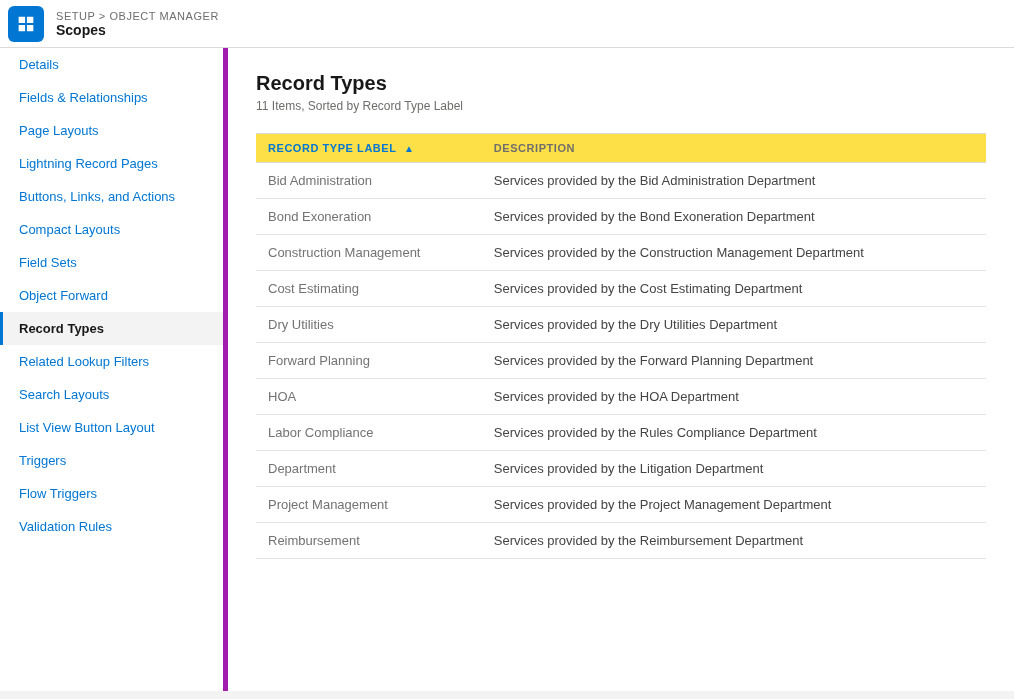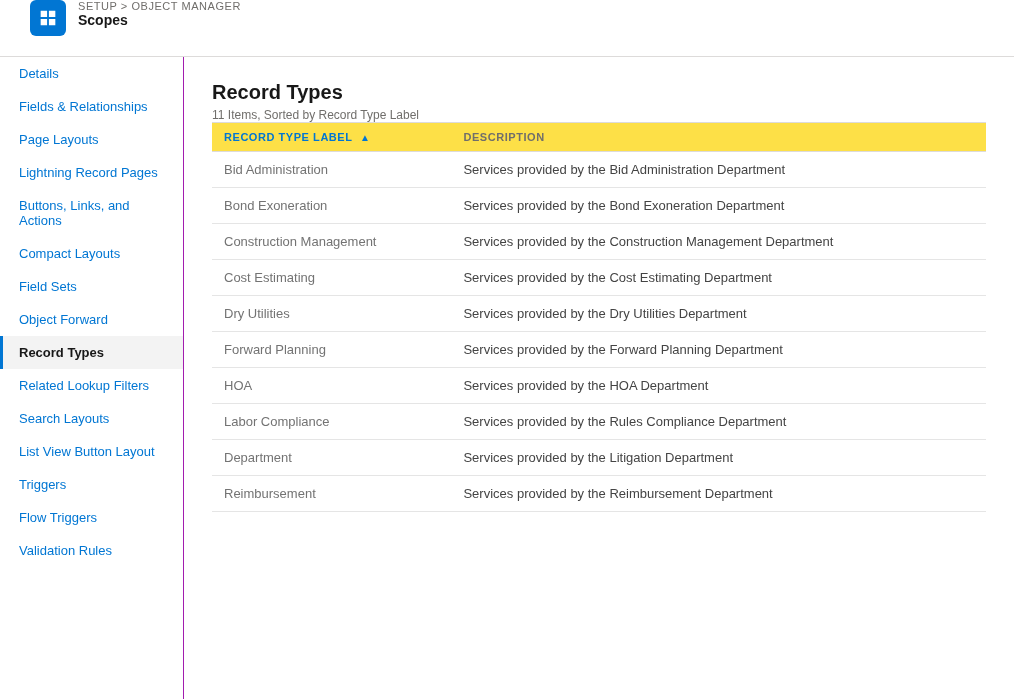--- a/index.html
+++ b/index.html
@@ -2,23 +2,24 @@
 <html><head>
   <meta charset="utf-8">
   <style>
     * { box-sizing: border-box; margin: 0; padding: 0; }
     body { font-family: 'Salesforce Sans', Arial, sans-serif; font-size: 13px; background: #f3f3f3; color: #333; }
 
     
     .header {
       background: #fff;
       border-bottom: 1px solid #dddbda;
-      padding: 0 30px;
-      height: 57px;
-      display: flex;
+      padding: 0 8px;
+      height: 48px;
+      display: flex;
+      align-items: center;
       gap: 12px;
     }
     .header-icon {
       width: 36px;
       height: 36px;
       background: #0176d3;
       border-radius: 6px;
       display: flex;
       align-items: center;
       justify-content: center;
@@ -49,23 +50,23 @@
     }
 
     
     .layout {
       display: flex;
       height: calc(100vh - 56px);
     }
 
     
     .sidebar {
-      width: 184px;
+      width: 228px;
       background: #fff;
-      border-right: 1px solid #a21caf;
+      border-right: 5px solid #a21caf;
       overflow-y: auto;
       flex-shrink: 0;
     }
     .sidebar-item {
       display: block;
       padding: 9px 16px;
       font-size: 13px;
       color: #0176d3;
       cursor: pointer;
       border-left: 3px solid transparent;
@@ -87,20 +88,21 @@
     }
     .page-title {
       font-size: 20px;
       font-weight: 700;
       color: #181818;
       margin-bottom: 4px;
     }
     .page-subtitle {
       font-size: 12px;
       color: #706e6b;
+      margin-bottom: 20px;
     }
 
     
     .data-table {
       width: 100%;
       border-collapse: collapse;
     }
     .data-table thead tr {
       background: #fde047;
       border-top: 1px solid #dddbda;
@@ -224,19 +226,23 @@
           </tr>
           <tr>
             <td><a class="link" href="#">Labor Compliance</a></td>
             <td class="desc-text">Services provided by the Rules Compliance Department</td>
           </tr>
           <tr>
             <td><a class="link" href="#">Department</a></td>
             <td class="desc-text">Services provided by the Litigation Department</td>
           </tr>
           <tr>
+            <td><a class="link" href="#">Project Management</a></td>
+            <td class="desc-text">Services provided by the Project Management Department</td>
+          </tr>
+          <tr>
             <td><a class="link" href="#">Reimbursement</a></td>
             <td class="desc-text">Services provided by the Reimbursement Department</td>
           </tr>
         </tbody>
     </table>
   </main>
 </div>
 
 </body></html>

